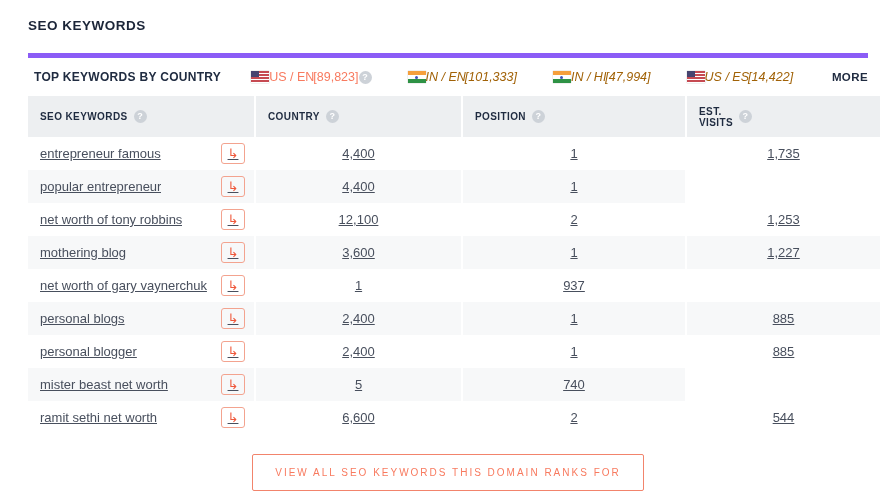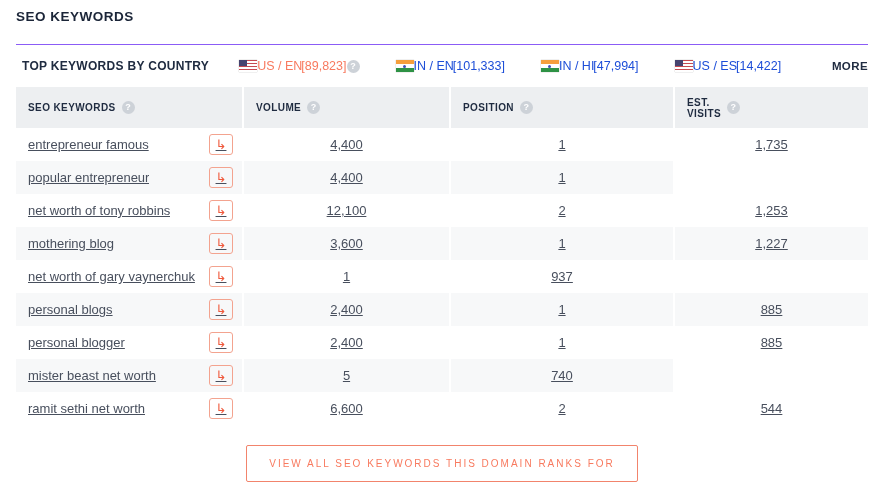--- a/index.html
+++ b/index.html
@@ -2,41 +2,41 @@
 <html><head>
 <meta charset="utf-8">
 <style>
   * { margin:0; padding:0; box-sizing:border-box; }
   html,body { background:#ffffff; }
   body {
     width:884px; height:491px; overflow:hidden;
     font-family:"Liberation Sans", sans-serif;
     color:#2a3342;
   }
-  .wrap { padding:9px 16px 0 16px; }
+  .wrap { padding:18px 16px 0 16px;margin-left:12px; }
 
   
   .page-title {
     font-size:13.5px; font-weight:bold; letter-spacing:.5px;
     color:#1b2538; margin-bottom:20px;
   }
 
   
   .country-bar {
-    border-top:1px solid #8b5cf6;
+    border-top:5px solid #8b5cf6;
     height:43px; display:flex; align-items:center;
     padding-left:6px; gap:30px; white-space:nowrap;
   }
   .country-bar-label {
     font-size:12px; font-weight:bold; color:#202c41; letter-spacing:.3px;
   }
   .tabs { display:flex; align-items:center; gap:36px; flex:1; }
   .tab { display:inline-flex; align-items:center; cursor:pointer; font-size:12.5px; }
   .tab.selected .tab-label, .tab.selected .tab-count { color:#f87a5f; }
-  .tab.unselected .tab-label, .tab.unselected .tab-count { color:#1d4ed8; }
+  .tab.unselected .tab-label, .tab.unselected .tab-count { color:#a16207;font-style:italic; }
   .tab-count { margin-left:-1px; }
 
   .flag { width:18px; height:12px; display:inline-block; position:relative;
           box-shadow:0 0 1px rgba(0,0,0,.35); flex:none; }
   .flag-us { background:repeating-linear-gradient(180deg,#c64a52 0 1.5px,#ffffff 1.5px 3px); }
   .flag-us::after { content:""; position:absolute; left:0; top:0; width:8px; height:6px; background:#46436f; }
   .flag-in { background:linear-gradient(180deg,#f59f3c 0 33%,#ffffff 33% 67%,#2e9245 67% 100%); }
   .flag-in::after { content:""; position:absolute; left:50%; top:50%; width:3px; height:3px;
                     margin:-1.5px 0 0 -1.5px; border-radius:50%; background:#3f51b5; }
 
@@ -124,21 +124,21 @@
 
     </span>
   </div>
 
   <div class="thead grid-row">
     <div class="cell">
       <span class="hlabel">SEO KEYWORDS</span>
       <span class="help">?</span>
     </div>
     <div class="cell">
-      <span class="hlabel">VOLUME</span>
+      <span class="hlabel">COUNTRY</span>
       <span class="help">?</span>
     </div>
     <div class="cell">
       <span class="hlabel">POSITION</span>
       <span class="help">?</span>
     </div>
     <div class="cell est">
       <span class="hlabel">EST. VISITS</span>
       <span class="help">?</span>
     </div>

